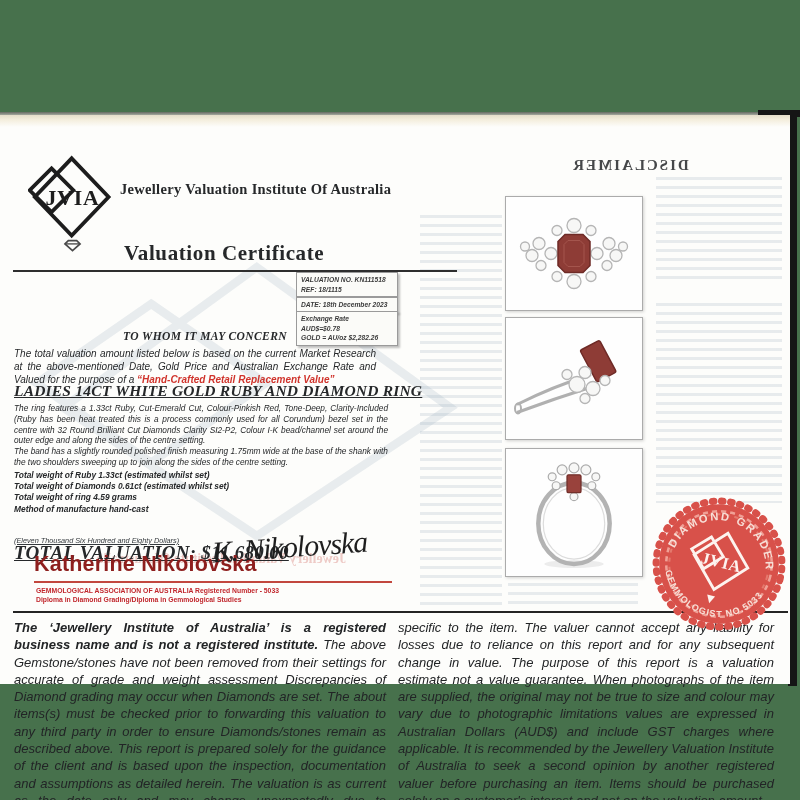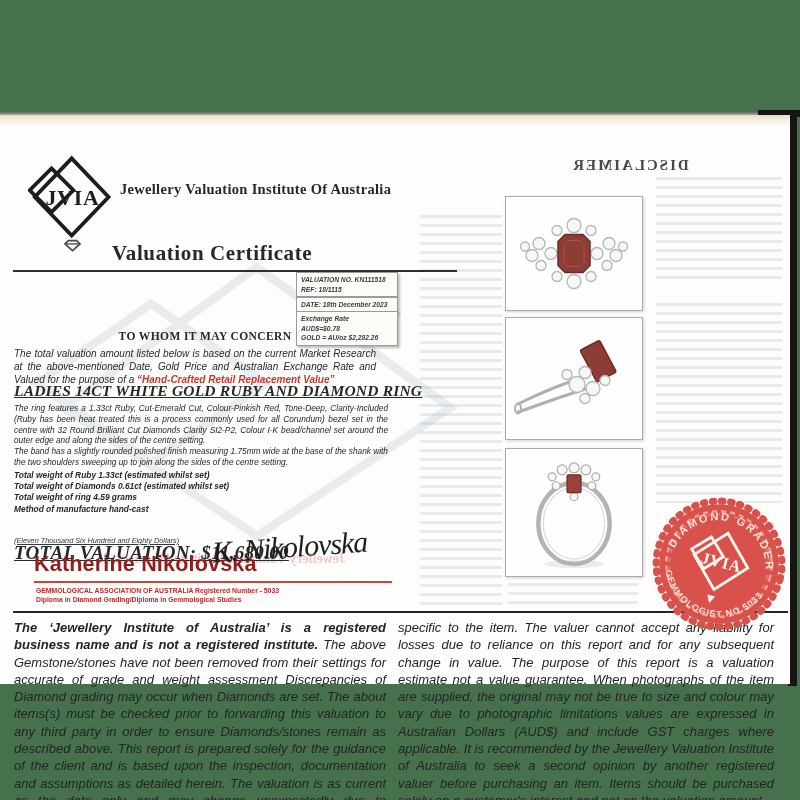--- a/index.html
+++ b/index.html
@@ -21,30 +21,30 @@
   .bleed { position:absolute; z-index:1; transform:scaleX(-1); filter:blur(.5px);
     color:#b6c3cd; font-family:"Liberation Serif", serif; font-weight:bold; }
   .bleed-stripes { position:absolute; z-index:1; filter:blur(.7px); opacity:.55;
     background:repeating-linear-gradient(180deg, rgba(148,168,184,.38) 0 3px, transparent 3px 9px); }
 
   .txt { position:absolute; z-index:2; color:#26282a; }
   .serif { font-family:"Liberation Serif", serif; }
 
   .org-name { left:120px; top:66px; font-size:14.5px; font-weight:bold; letter-spacing:.3px; }
   .logo { position:absolute; left:28px; top:40px; z-index:2; }
-  .cert-title { left:112px; top:126px; font-size:21px; font-weight:bold; letter-spacing:.6px; }
+  .cert-title { left:124px; top:126px; font-size:21px; font-weight:bold; letter-spacing:.6px; }
   .title-rule { position:absolute; z-index:2; left:13px; top:155px; width:444px; height:2px; background:#2e2e2e; }
 
   .meta-box { position:absolute; z-index:2; left:296px; width:102px; background:#fbfbf8;
     border:1px solid #9a9a9a; box-shadow:1.5px 1.5px 2px rgba(0,0,0,.25);
     font-size:6.7px; font-style:italic; font-weight:bold; color:#3b3b3b; padding:2px 4px; line-height:1.45; }
   .meta-1 { top:157px; } .meta-2 { top:182px; } .meta-3 { top:196px; }
 
   .salutation { left:30px; top:215px; width:350px; text-align:center;
-    font-size:11.5px; font-weight:bold; letter-spacing:.4px; }
+    font-size:11.5px; font-weight:bold; font-style:italic; letter-spacing:.4px; }
   .intro { left:14px; top:233px; width:362px; font-size:10px; font-style:italic; text-align:justify; line-height:1.28; }
   .intro .red { color:#d0342c; font-weight:bold; }
 
   .desc-label { left:14px; top:257.5px; width:378px; font-size:8.4px; font-weight:bold; font-style:italic;
     border-bottom:1.5px solid #2b2b2b; padding-bottom:1px; }
   .item-heading { left:14px; top:267px; font-size:15.5px; font-weight:bold; font-style:italic;
     text-decoration:underline; letter-spacing:.2px; }
   .para1 { left:14px; top:288px; width:374px; font-size:8.3px; font-style:italic; font-weight:500;
     text-align:justify; line-height:1.3; }
   .para2 { left:14px; top:331px; width:374px; font-size:8.3px; font-style:italic; text-align:justify; line-height:1.3; }

